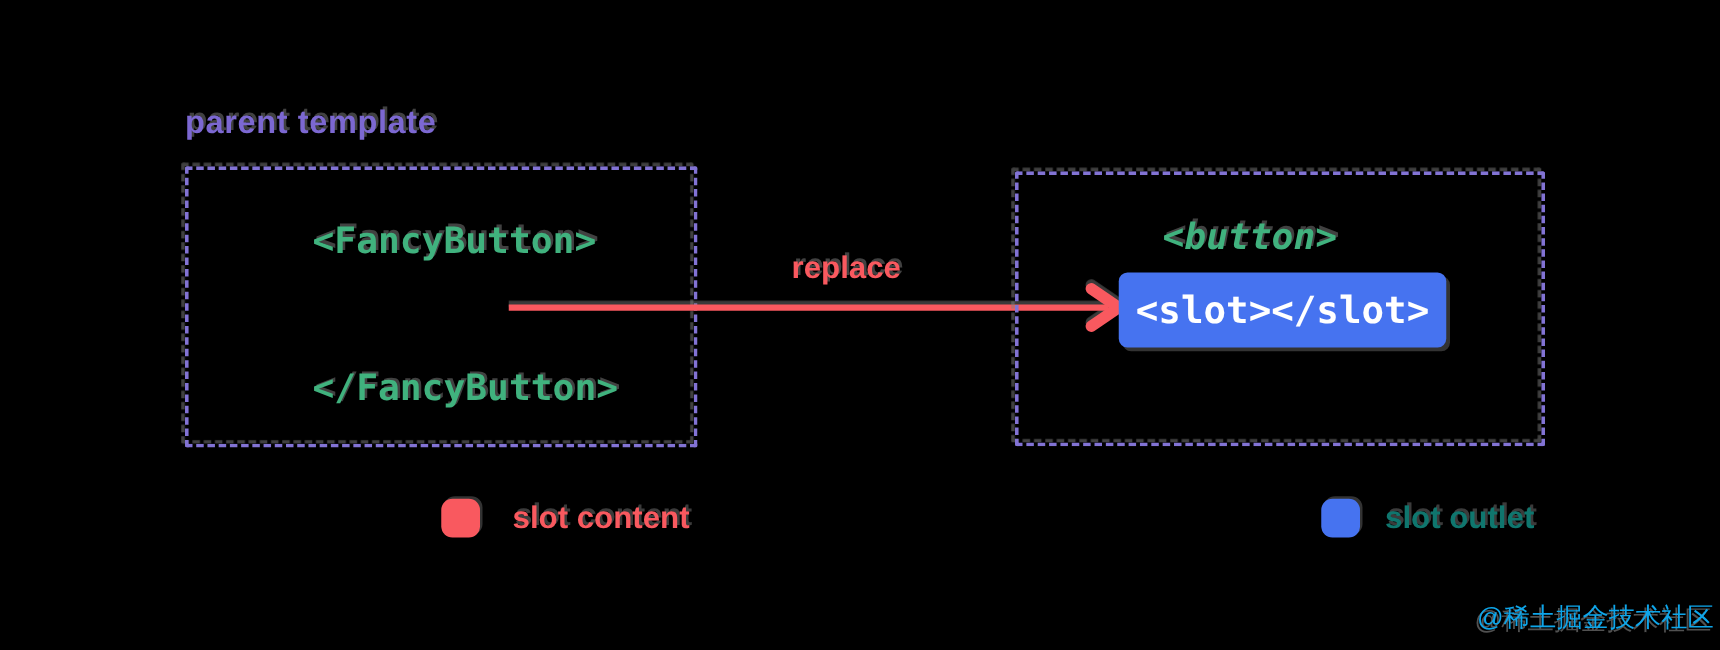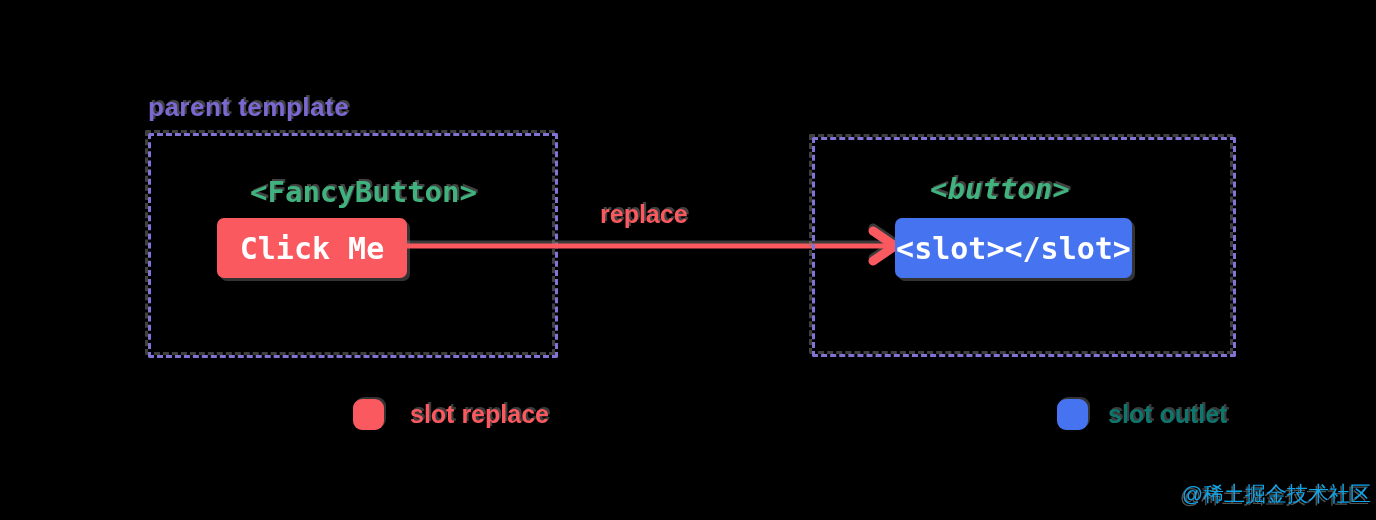--- a/index.html
+++ b/index.html
@@ -12,21 +12,20 @@
     font-family: "Liberation Sans", sans-serif;
   }
   .title {
     position: absolute;
     font-weight: bold;
     font-size: 26px;
     letter-spacing: 0.5px;
     color: #7c68d2;
     text-shadow: 2px -2px 0 rgba(130,130,130,0.5);
     white-space: pre;
-    margin-top: 10px;
   }
   .dashed-box {
     position: absolute;
     box-sizing: border-box;
     border: 3px dashed #8273d4;
     border-radius: 2px;
     filter: drop-shadow(-3px -3px 0 rgba(128,128,128,0.5));
   }
   .code {
     position: absolute;
@@ -57,21 +56,21 @@
   .arrow-svg {
     position: absolute;
     overflow: visible;
     filter: drop-shadow(0 -3px 0 rgba(128,128,128,0.45));
   }
   .arrow-label {
     position: absolute;
     font-weight: bold;
     font-size: 25px;
     color: #f9595f;
-    text-align: left;
+    text-align: center;
     text-shadow: 2px -2px 0 rgba(130,130,130,0.5);
   }
   .legend-swatch {
     position: absolute;
     width: 31px;
     height: 31px;
     border-radius: 9px;
     box-shadow: 2px -2px 0 rgba(128,128,128,0.4);
   }
   .legend-label {
@@ -97,39 +96,39 @@
 <body>
 
 <div class="canvas">
 
   <div class="title" style="left:148px; top:82px;">parent template</div>
 
   <div class="dashed-box" style="left:148px; top:133px; width:410px; height:225px;"></div>
 
   <div class="code" style="left:202px; top:175px;">&lt;FancyButton&gt;</div>
 
-  <div class="pill red" style="left:217px; top:218px; width:190px; height:60px;">Click Me</div>
 
+  <div class="code" style="left:202px; top:293px;">&lt;/FancyButton&gt;</div>
 
   <svg class="arrow-svg" style="left:405px; top:224px;" width="495" height="45" viewBox="0 0 495 45">
     <line x1="2" y1="22" x2="482" y2="22" stroke="#f9595f" stroke-width="5"></line>
     <polyline points="468,7 490,22 468,37" fill="none" stroke="#f9595f" stroke-width="9" stroke-linecap="round" stroke-linejoin="round"></polyline>
   </svg>
 
   <div class="arrow-label" style="left:600px; top:200px; width:154px;">replace</div>
 
 
   <div class="dashed-box" style="left:812px; top:137px; width:424px; height:220px;"></div>
 
   <div class="code" style="left:882px; top:172px;font-style:italic;">&lt;button&gt;</div>
 
-  <div class="pill blue" style="left:895px; top:218px; width:237px; height:60px;">&lt;slot&gt;&lt;/slot&gt;</div>
+  <div class="pill blue" style="left:895px; top:218px; width:262px; height:60px;">&lt;slot&gt;&lt;/slot&gt;</div>
 
 
   <div class="legend-swatch" style="left: 353px; top: 399px; background-color: rgb(249, 89, 95);"></div>
-  <div class="legend-label red" style="left:410px; top:400px;">slot replace</div>
+  <div class="legend-label red" style="left:410px; top:400px;">slot content</div>
 
   <div class="legend-swatch" style="left: 1057px; top: 399px; background-color: rgb(70, 115, 240);"></div>
   <div class="legend-label blue" style="left:1108px; top:400px;">slot outlet</div>
 
   <div class="watermark">@稀土掘金技术社区</div>
 
 </div>
 
 </body></html>

